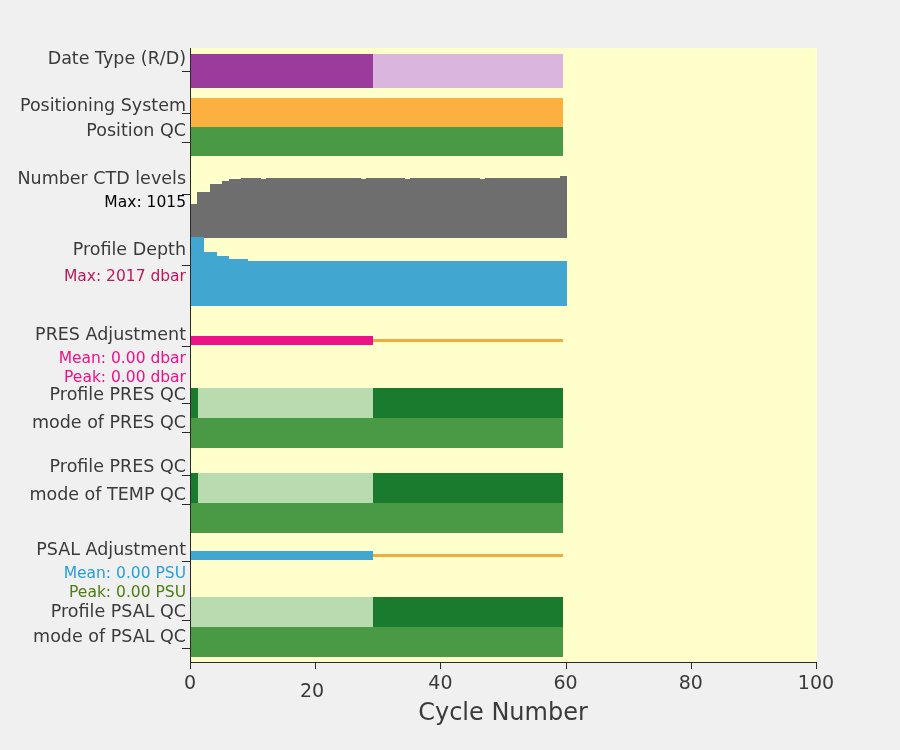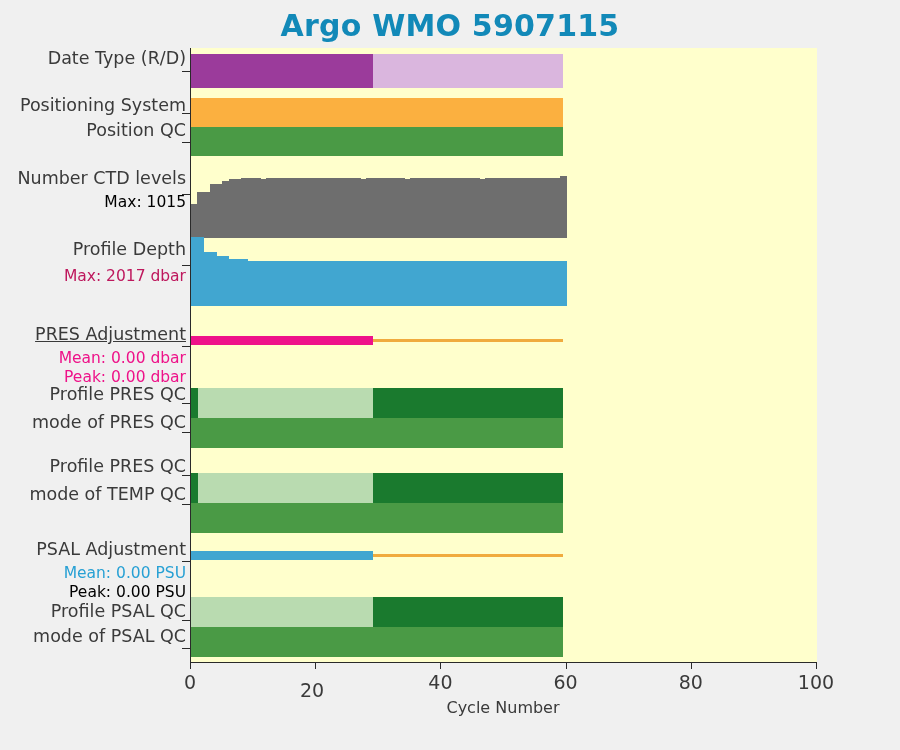--- a/index.html
+++ b/index.html
@@ -62,33 +62,32 @@
     position:absolute;top:662px;width:0;height:7px;
     border-left:1.6px solid #2a2a2a;
   }
   .xticklabel{
     position:absolute;top:671px;
     font-size:19px;color:#3a3a3a;
     text-align:center;width:70px;
   }
   .xlabel{
     position:absolute;left:190px;top:698px;width:626px;
-    text-align:center;font-size:16px;color:#3a3a3a;
+    text-align:center;font-size:24px;color:#3a3a3a;
   }
   .footer{
     position:absolute;left:88px;top:724px;
     font-size:14.5px;color:#2b2b2b;
   }
 </style>
 </head>
 <body>
 
 <div id="root">
 
-  <div class="title">Argo WMO 5907115</div>
 
   <div class="plot">
     <div class="plot-inner" id="plot-inner">
         <div class="bar" title="Date Type (R/D): R" style="left: 0px; width: 182.166px; top: 6px; height: 34px; background: rgb(155, 59, 155);"></div>
         <div class="bar" title="Date Type (R/D): D" style="left: 182.166px; width: 190.304px; top: 6px; height: 34px; background: rgb(218, 182, 222);"></div>
         <div class="bar" title="Positioning System: GPS" style="left: 0px; width: 372.47px; top: 50px; height: 29px; background: rgb(251, 176, 64);"></div>
         <div class="bar" title="Position QC: 1" style="left: 0px; width: 372.47px; top: 79px; height: 29px; background: rgb(74, 154, 69);"></div>
         <div class="bar" title="Number CTD levels cycle 0: 560" style="left: 0px; width: 6.96px; top: 155.793px; height: 34.2069px; background: rgb(110, 110, 110);"></div>
         <div class="bar" title="Number CTD levels cycle 1: 745" style="left: 6.26px; width: 6.96px; top: 144.493px; height: 45.5074px; background: rgb(110, 110, 110);"></div>
         <div class="bar" title="Number CTD levels cycle 2: 745" style="left: 12.52px; width: 6.96px; top: 144.493px; height: 45.5074px; background: rgb(110, 110, 110);"></div>
@@ -244,30 +243,30 @@
     </div>
 
   <div id="labels">
       <div class="lbl" style="top: 49px; text-align: right;">Date Type (R/D)</div>
       <div class="lbl" style="top: 96px;">Positioning System</div>
       <div class="lbl" style="top: 121px;">Position QC</div>
       <div class="lbl" style="top: 169px;">Number CTD levels</div>
       <div class="lbl sub" style="top: 194px; color: #000000;">Max: 1015</div>
       <div class="lbl" style="top: 240px;">Profile Depth</div>
       <div class="lbl sub" style="top: 268px; color: #be185d;">Max: 2017 dbar</div>
-      <div class="lbl" style="top: 325px; text-decoration: underline;">PRES Adjustment</div>
+      <div class="lbl" style="top: 325px;">PRES Adjustment</div>
       <div class="lbl sub" style="top: 350px; color: rgb(238, 18, 137);">Mean: 0.00 dbar</div>
       <div class="lbl sub" style="top: 369px; color: rgb(238, 18, 137);">Peak: 0.00 dbar</div>
       <div class="lbl" style="top: 385px;">Profile PRES QC</div>
       <div class="lbl" style="top: 413px;">mode of PRES QC</div>
       <div class="lbl" style="top: 457px;">Profile PRES QC</div>
       <div class="lbl" style="top: 485px;">mode of TEMP QC</div>
       <div class="lbl" style="top: 540px;">PSAL Adjustment</div>
       <div class="lbl sub" style="top: 565px; color: rgb(39, 160, 212);">Mean: 0.00 PSU</div>
-      <div class="lbl sub" style="top: 584px; color: #000000;">Peak: 0.00 PSU</div>
+      <div class="lbl sub" style="top: 584px; color: #4d7c0f;">Peak: 0.00 PSU</div>
       <div class="lbl" style="top: 602px;">Profile PSAL QC</div>
       <div class="lbl" style="top: 627px;">mode of PSAL QC</div>
     </div>
 
   <div class="xaxis-line"></div>
   <div id="xticks">
       <div class="xtick" style="left: 190px;"></div>
       <div class="xticklabel" style="left: 155px;">0</div>
       <div class="xtick" style="left: 315.2px;"></div>
       <div class="xticklabel" style="left: 277px; margin-top: 8px;">20</div>

